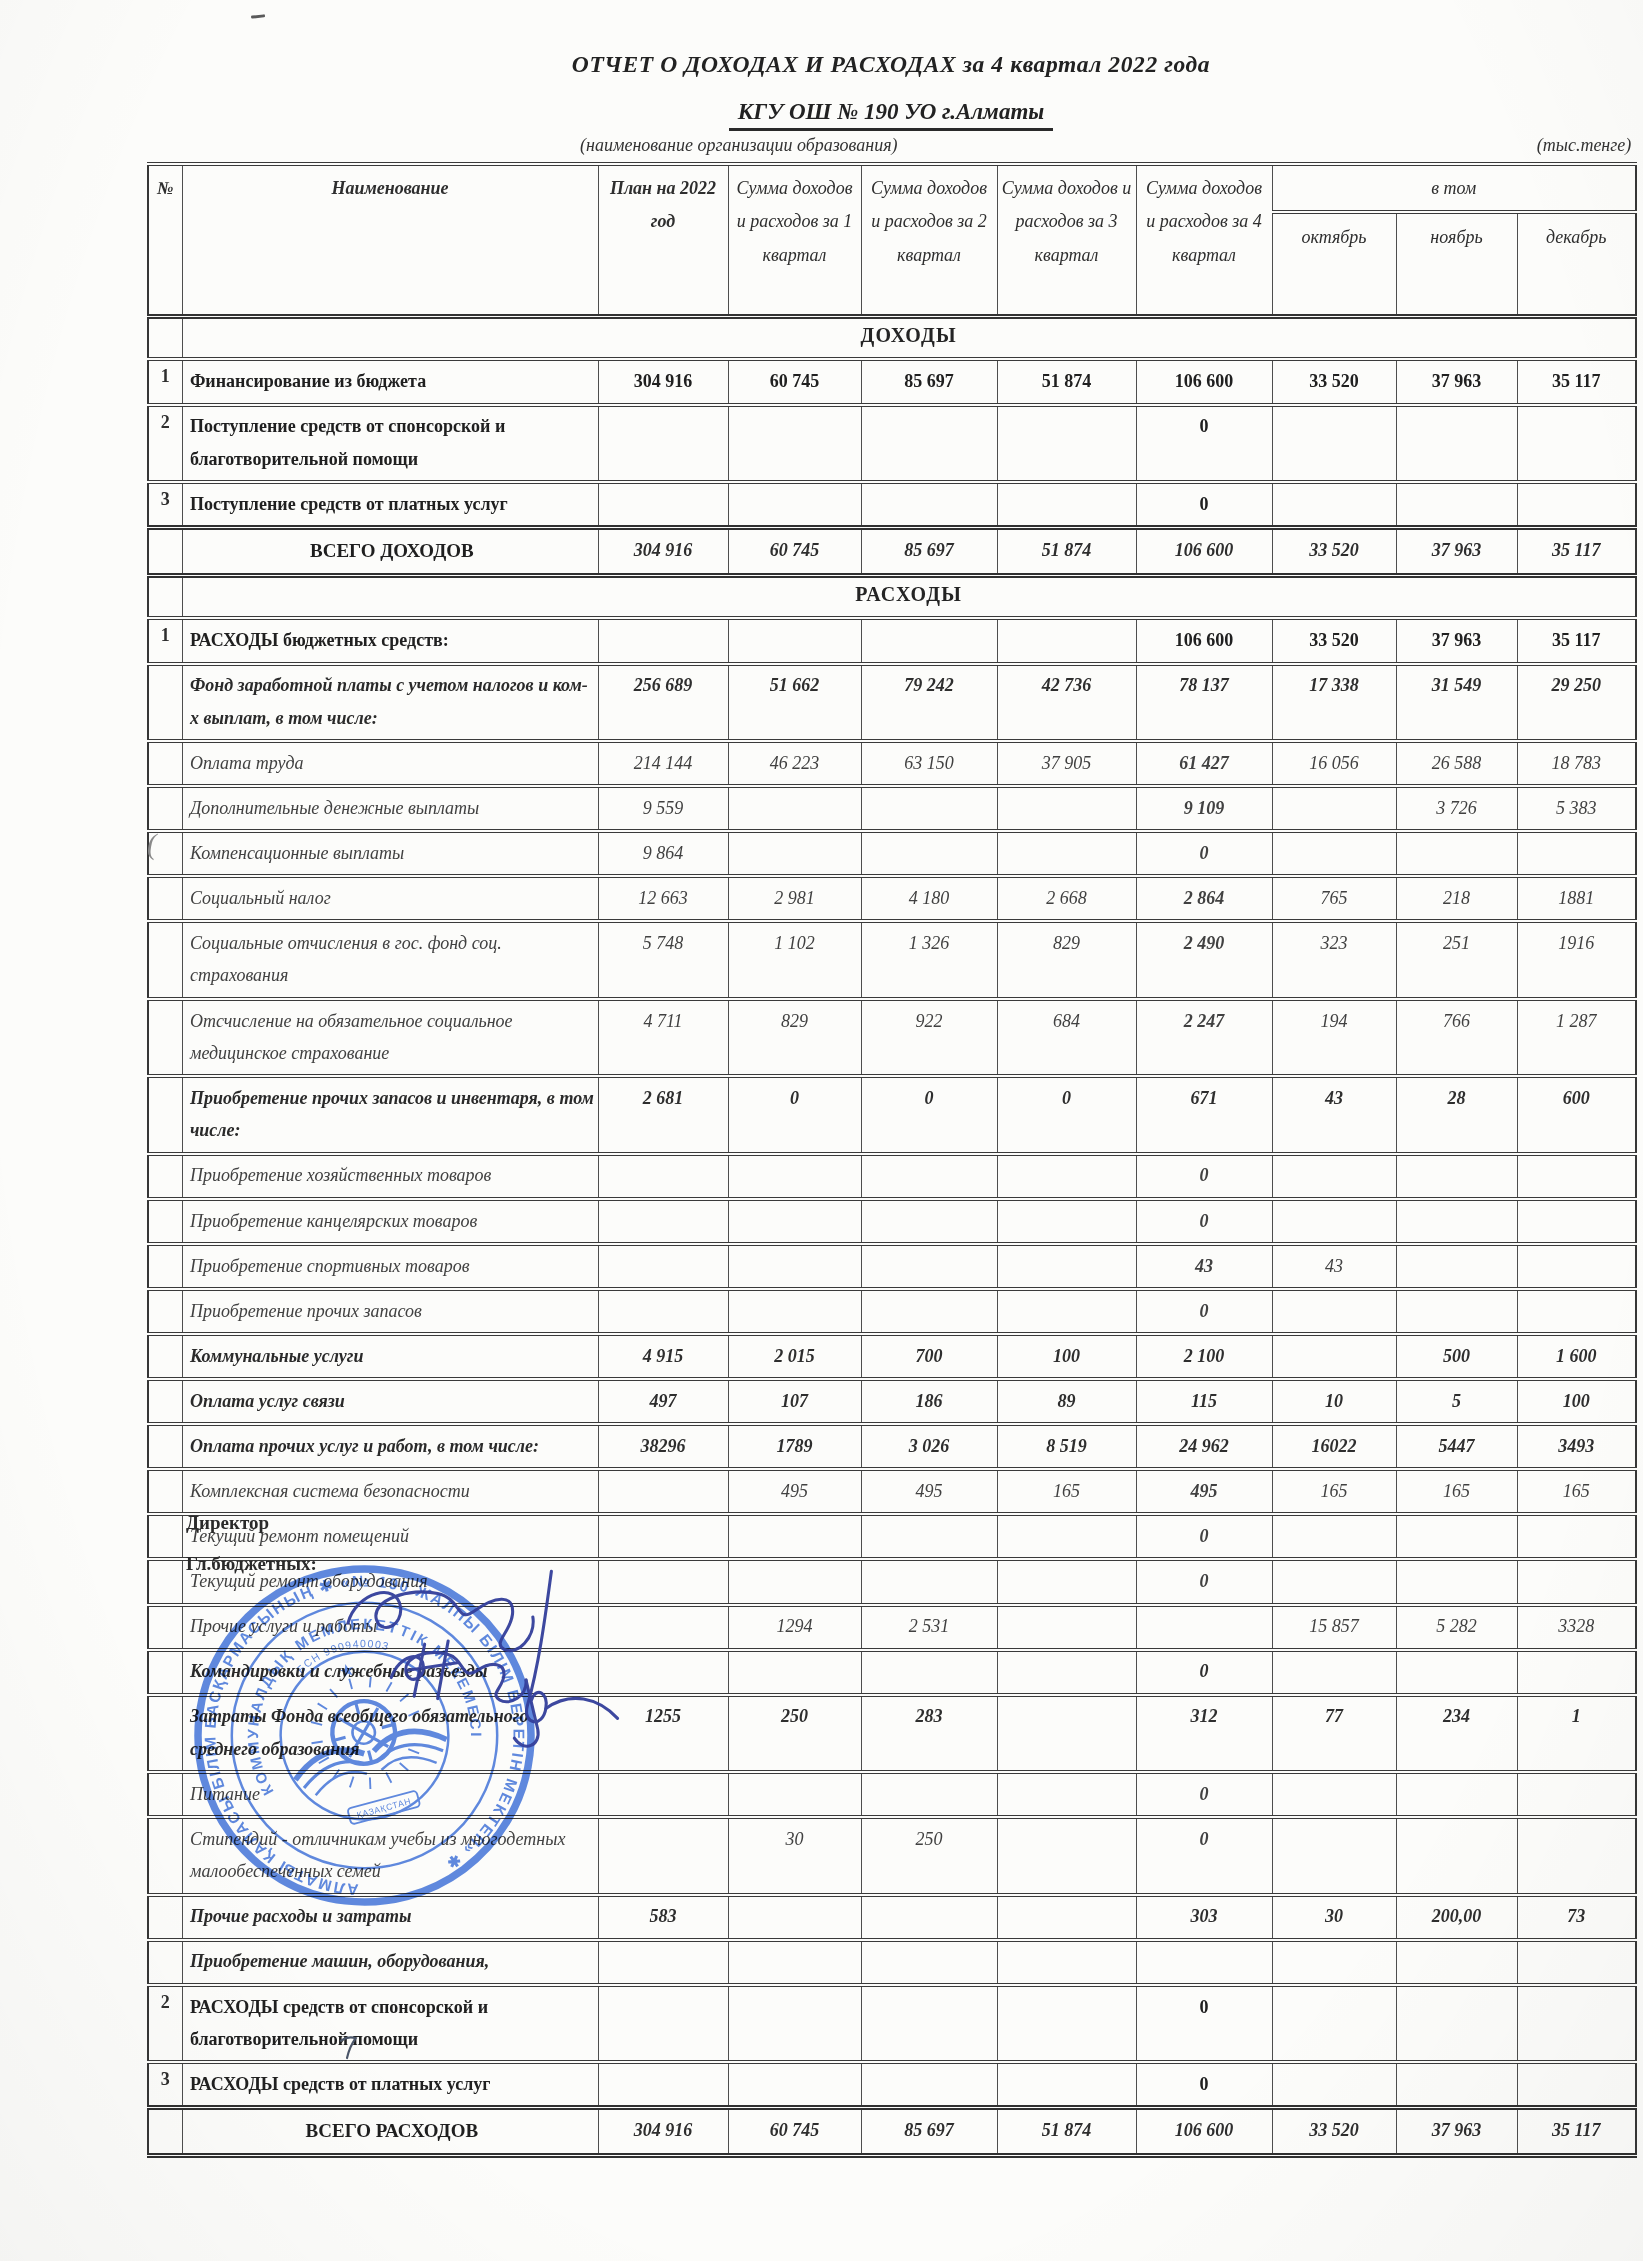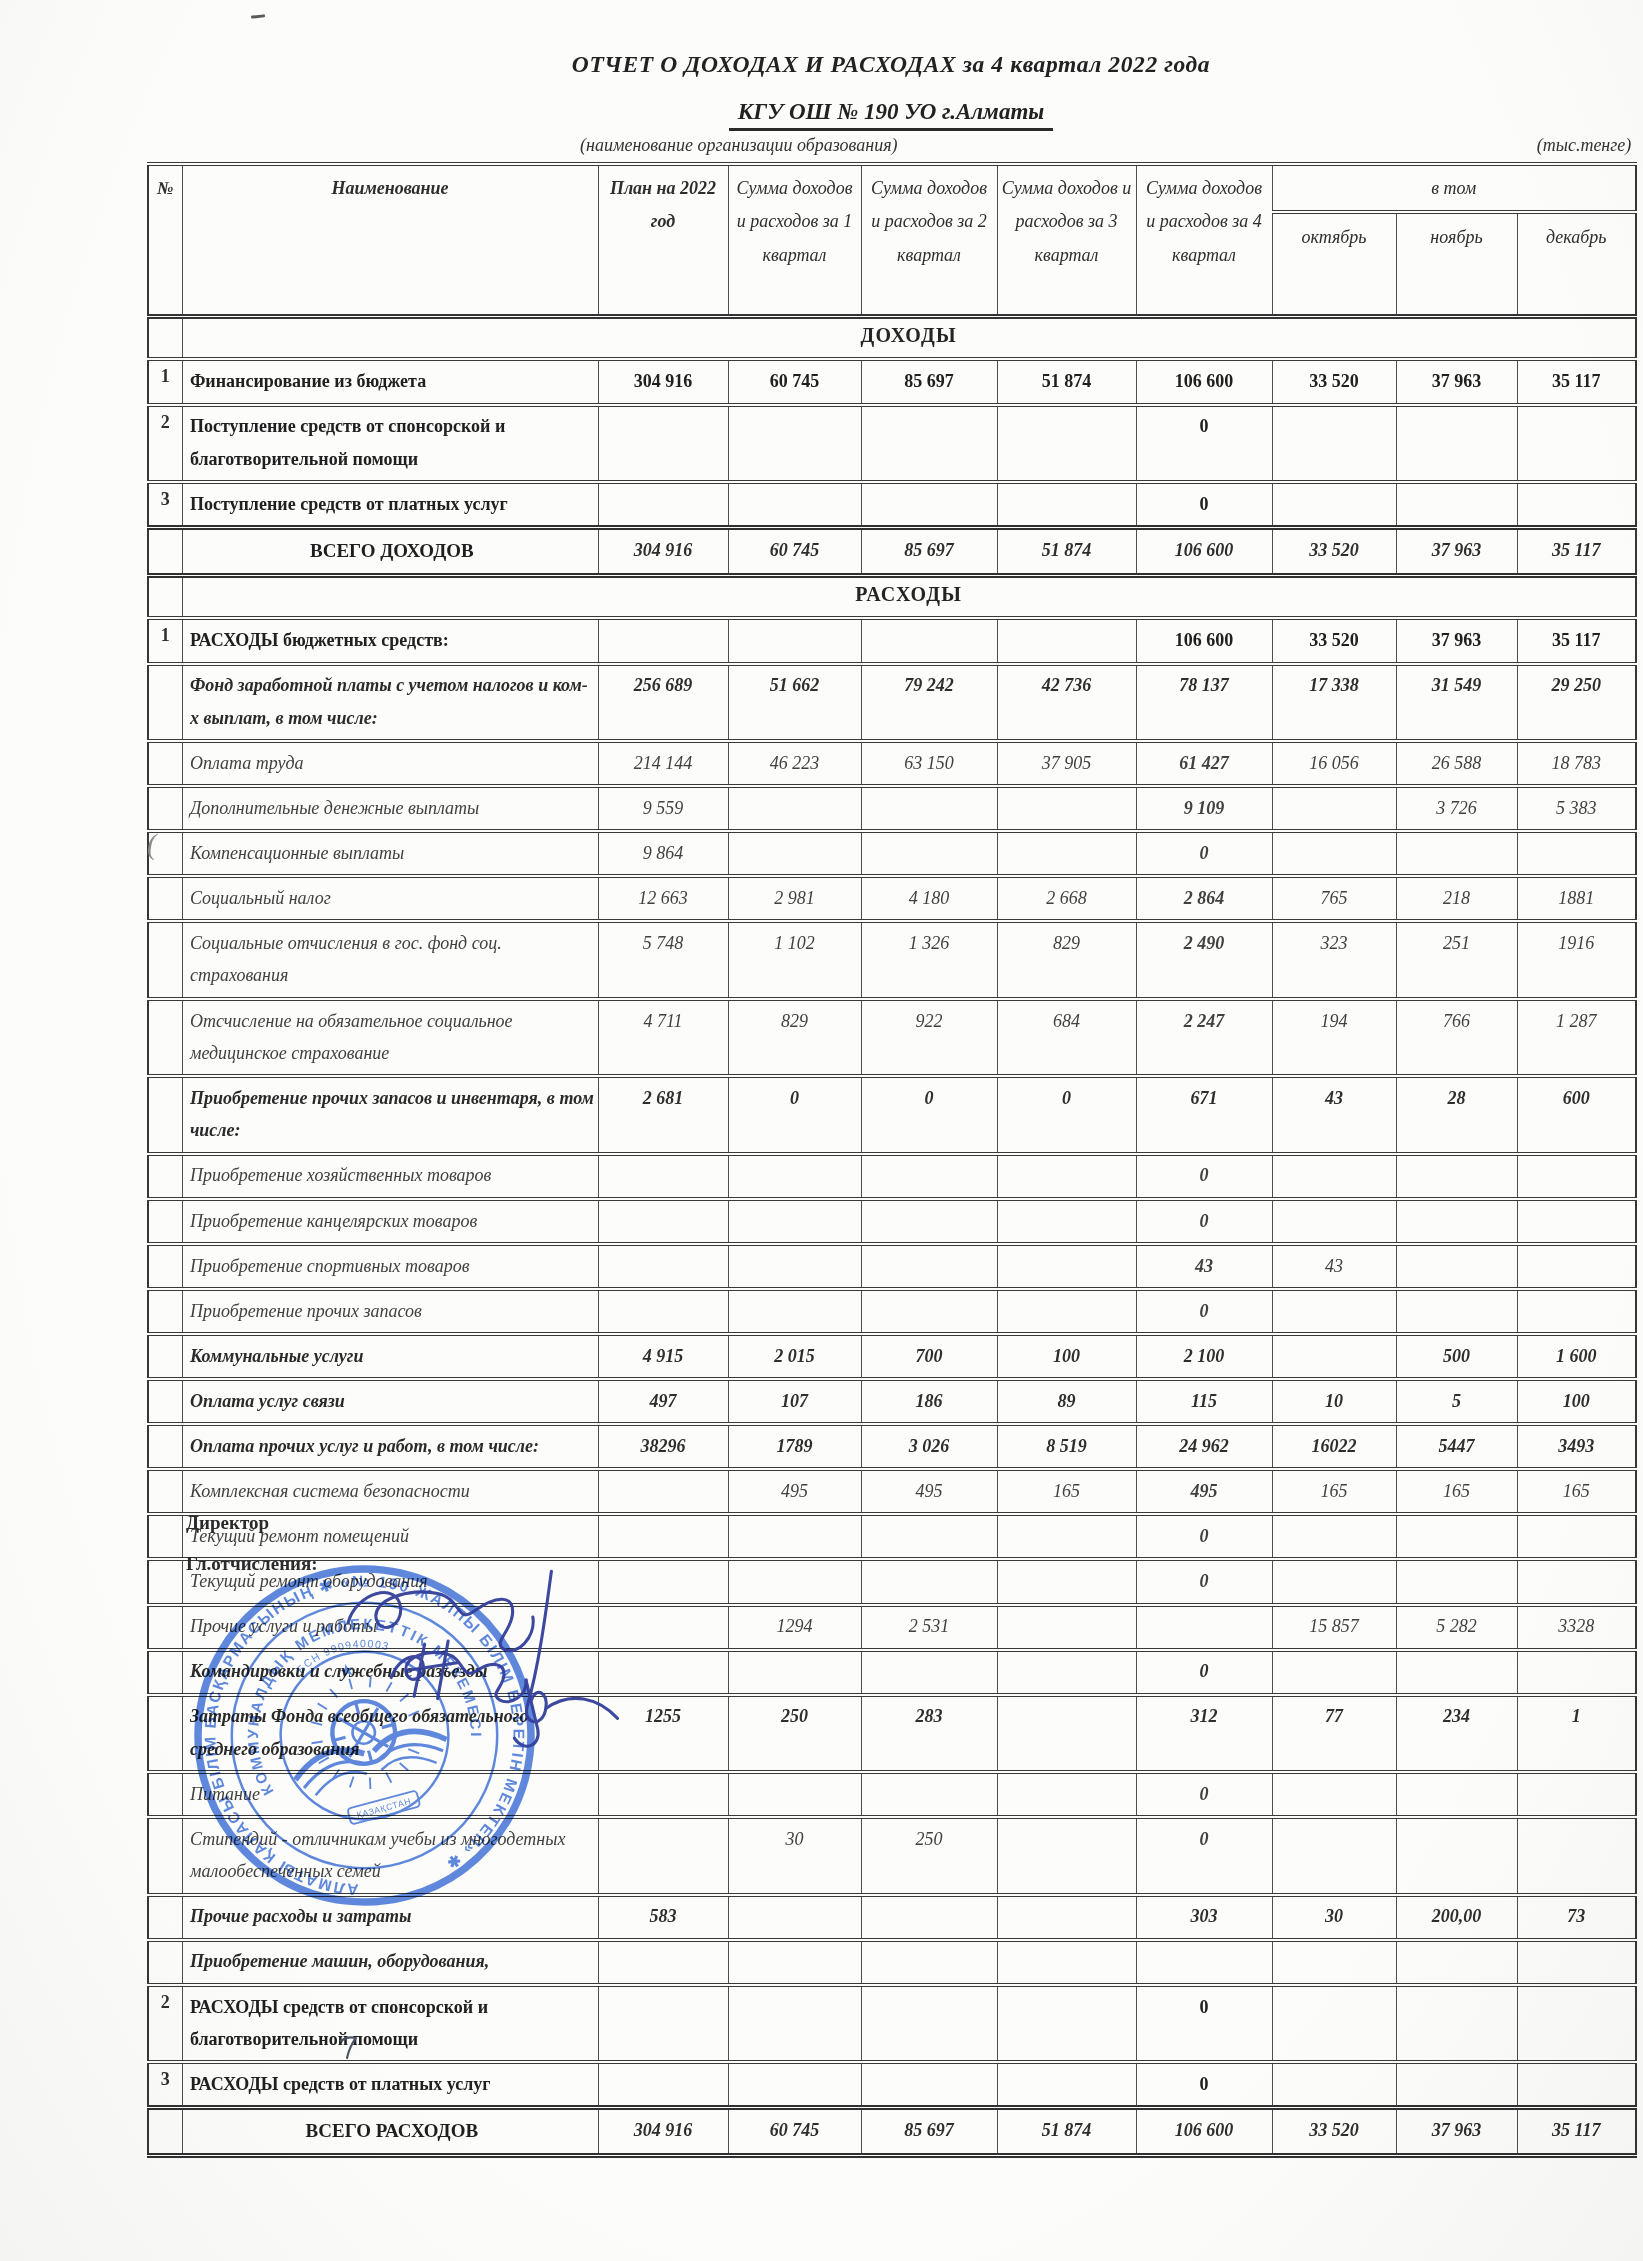--- a/index.html
+++ b/index.html
@@ -511,21 +511,21 @@
           <td class="val-cell col-4">106 600</td>
           <td class="val-cell col-5">33 520</td>
           <td class="val-cell col-6">37 963</td>
           <td class="val-cell col-7">35 117</td>
         </tr>
       </tbody>
   </table>
 
   <div class="footer-labels">
     <div>Директор</div>
-    <div>Гл.отчисления:</div>
+    <div>Гл.бюджетных:</div>
   </div>
 
   <svg class="stamp" viewBox="0 0 580 580">
     <defs>
       <path id="ringOuter" d="M290,528 a238,238 0 1,1 0.01,0"></path>
       <path id="ringInner" d="M290,460 a170,170 0 1,1 0.01,0"></path>
       <path id="ringBsn" d="M290,431 a141,141 0 1,1 0.01,0"></path>
     </defs>
     <g stroke="#4a7ade" fill="none" transform="rotate(-15 290 290)">
       <circle cx="290" cy="290" r="266" stroke-width="12"></circle>

